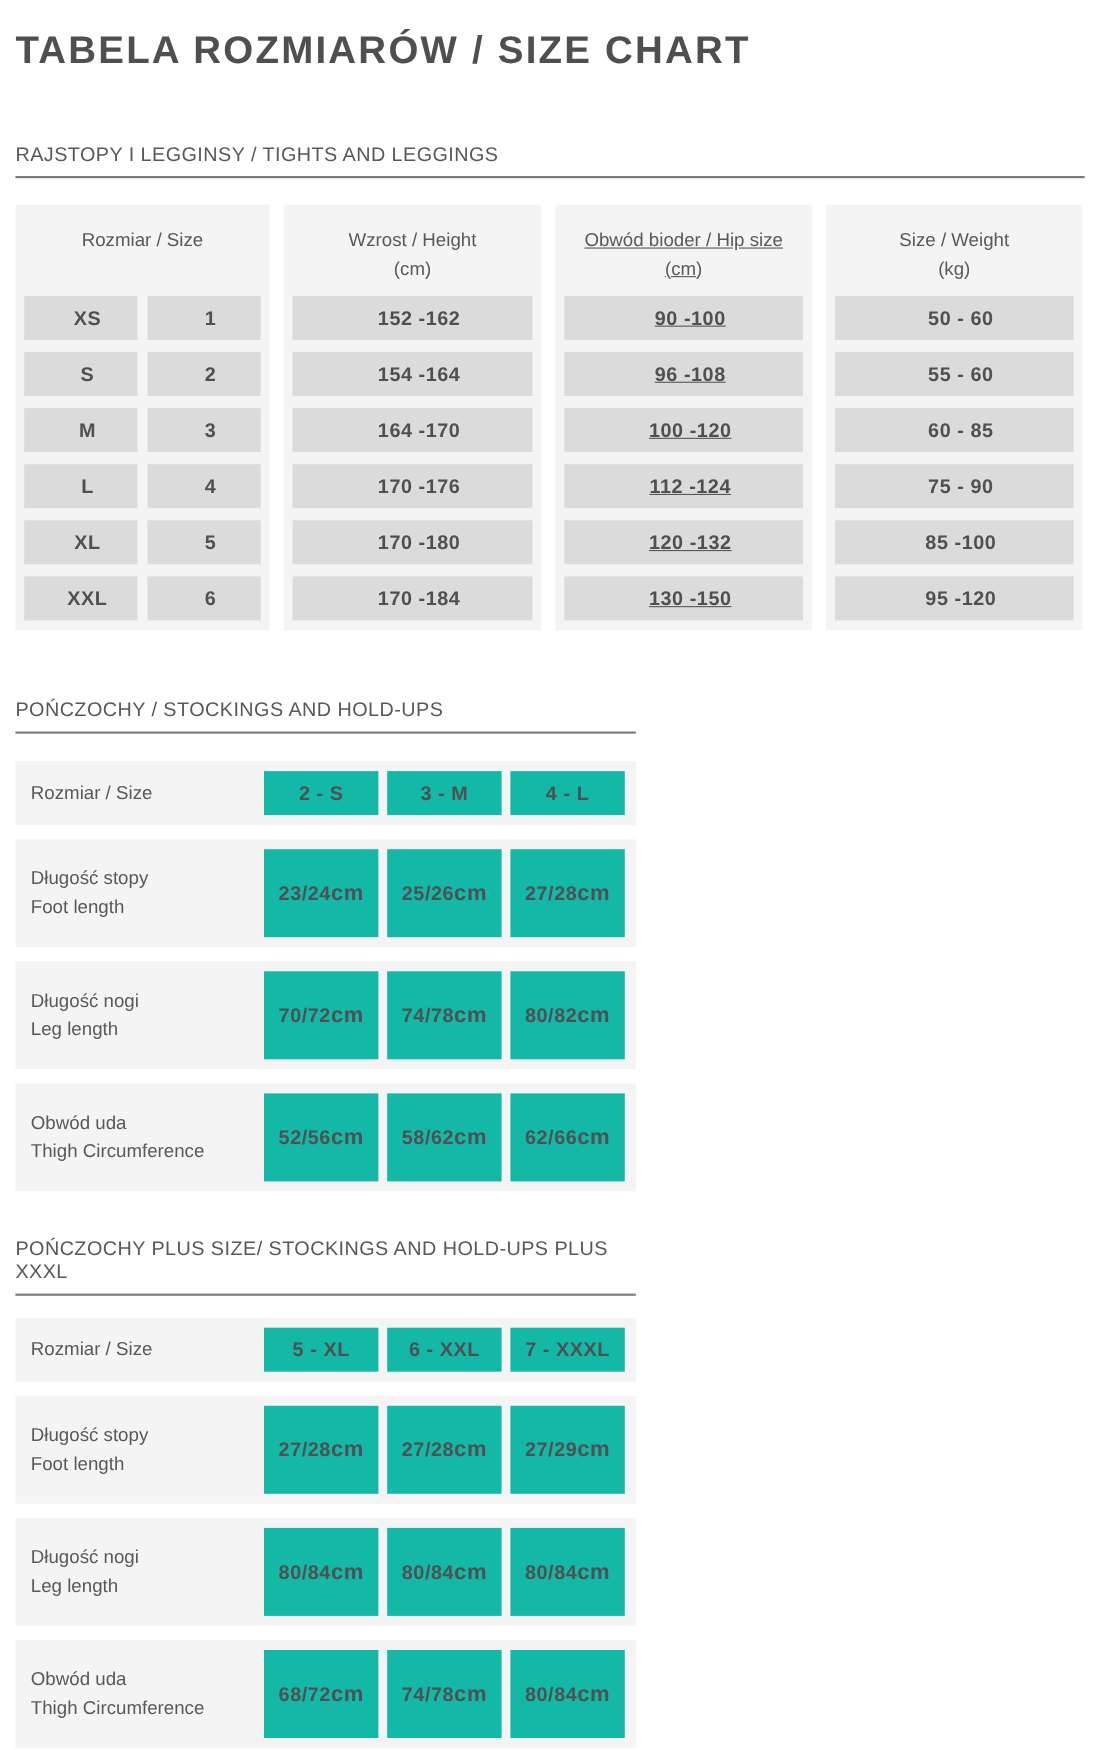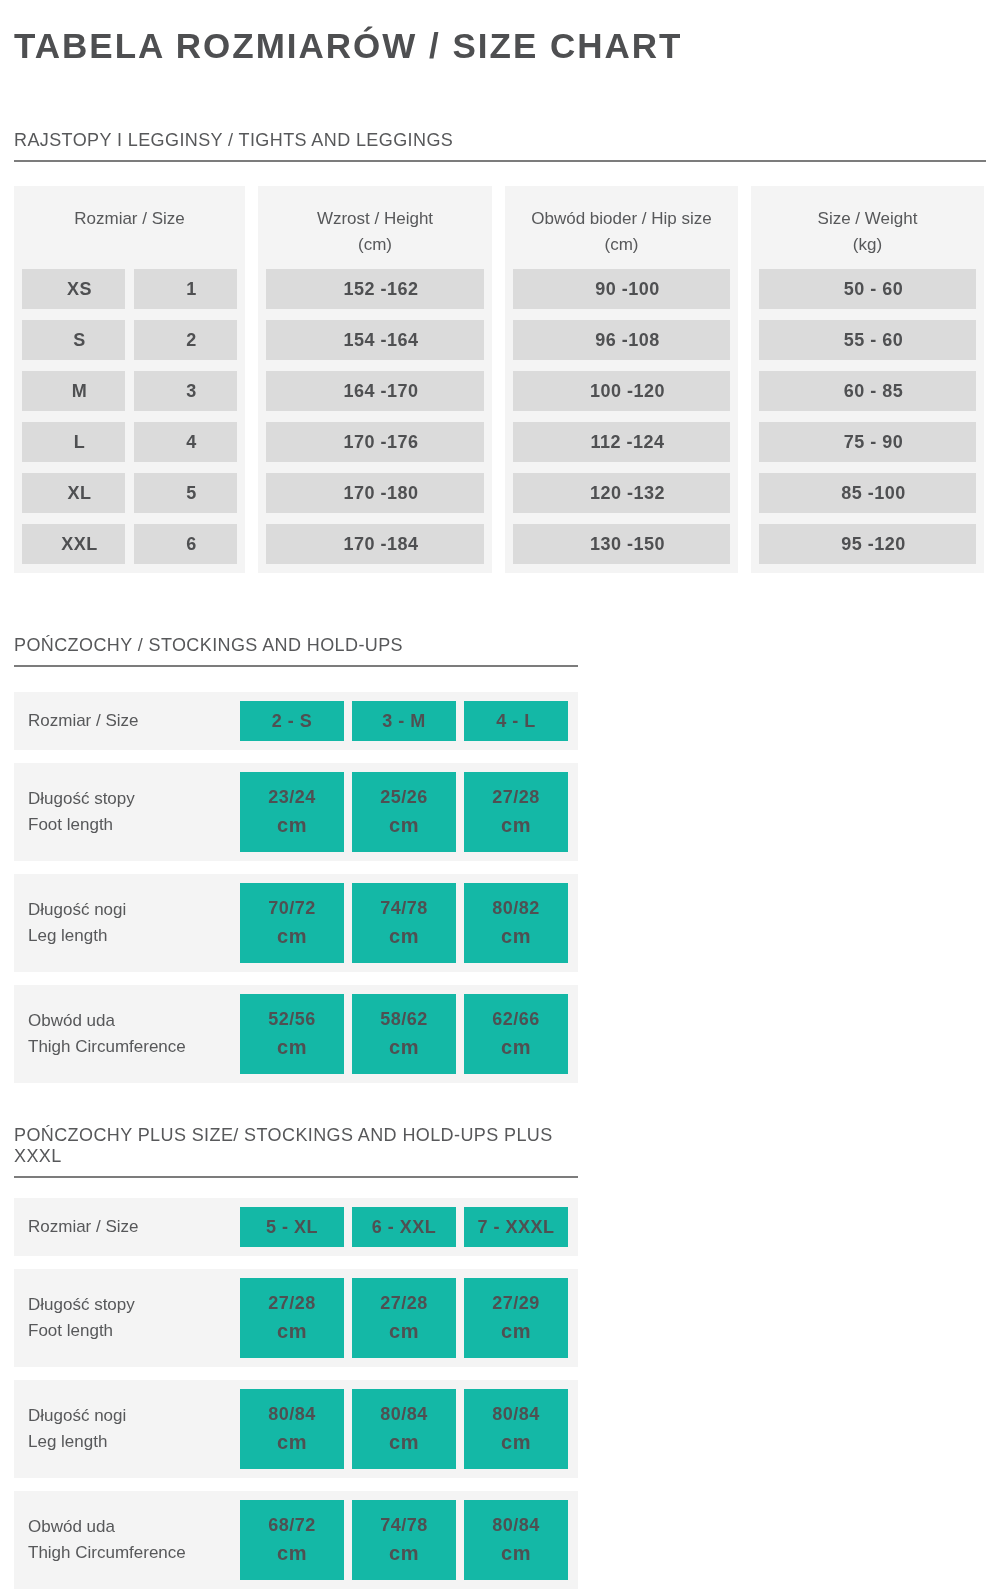--- a/index.html
+++ b/index.html
@@ -30,21 +30,21 @@
   .section-head.full { width: 972px; margin-top: 64px; }
   .section-head.narrow { width: 564px; }
   #stockings-head { margin-top: 62px; }
   #stockings-plus-head { margin-top: 42px; }
 
   
   .t1 { display: flex; gap: 13px; margin-top: 24px; }
   .panel { background: #f4f4f4; padding: 0 8px 9px 8px; box-sizing: border-box; }
   .panel.p-size   { width: 231px; }
   .panel.p-height { width: 234px; }
-  .panel.p-hip    { width: 233px; }
+  .panel.p-hip    { width: 233px; text-decoration: underline; }
   .panel.p-weight { width: 233px; }
   .panel-head {
     height: 72px;
     box-sizing: border-box;
     padding-top: 20px;
     display: flex;
     flex-direction: column;
     align-items: center;
     font-size: 17px;
     line-height: 1.5;
@@ -101,21 +101,21 @@
   .vcell.single {
     height: 40px;
     display: flex;
     align-items: center;
     justify-content: center;
     font-size: 18px;
   }
   .vcell.double {
     height: 80px;
     display: flex;
-    flex-direction: column;
+    flex-direction: row;
     align-items: center;
     justify-content: center;
     font-size: 18px;
     line-height: 1.45;
   }
   .vcell .unit { font-size: 20px; font-weight: bold; }
 </style>
 </head>
 <body>
 

